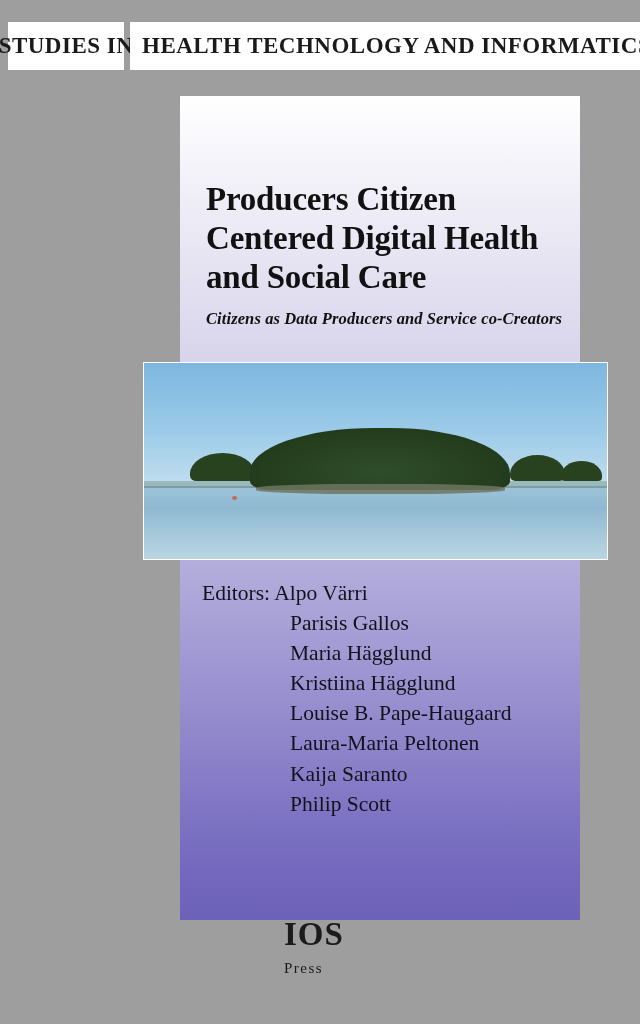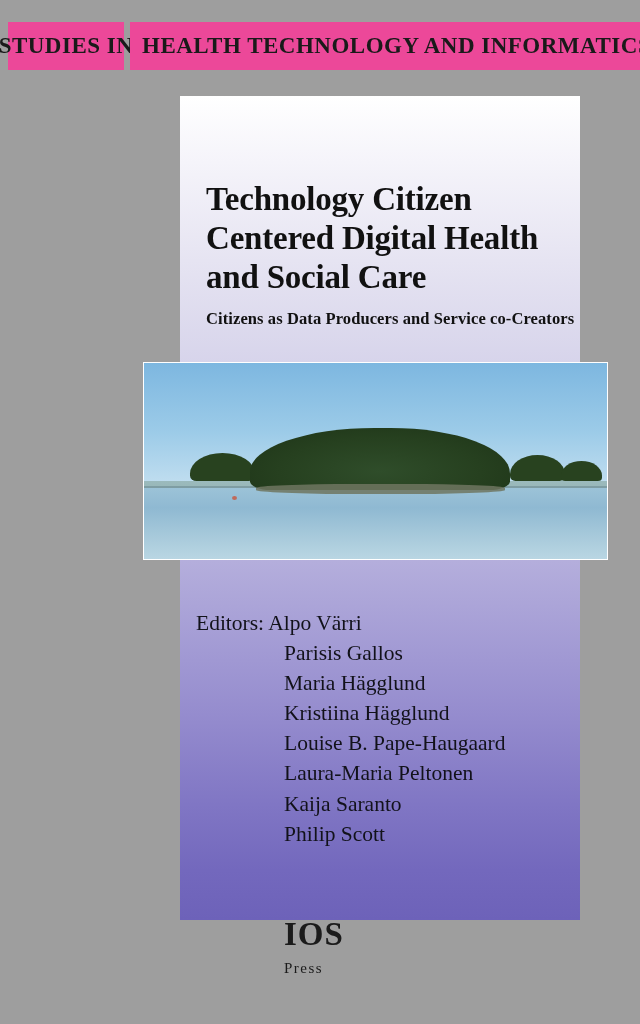--- a/index.html
+++ b/index.html
@@ -20,21 +20,21 @@
     position: absolute;
     top: 22px;
     left: 8px;
     width: 608px;
     height: 48px;
     display: flex;
     align-items: stretch;
     gap: 6px;
   }
   .series-box {
-    background: #ec4899;
+    background: #ffffff;
     display: flex;
     align-items: center;
     justify-content: center;
     padding: 0 12px;
     box-sizing: border-box;
     text-align: right;
   }
   .series-box-1 { width: 116px; }
   .series-box-2 { flex: 1; }
   .series-text {
@@ -77,20 +77,21 @@
     font-family: "Liberation Serif", serif;
     font-weight: bold;
     font-size: 33px;
     line-height: 1.18;
     color: #111111;
     margin: 0;
     letter-spacing: -0.2px;
   }
   .book-subtitle {
     font-family: "Liberation Serif", serif;
+    font-style: italic;
     font-weight: bold;
     font-size: 16.5px;
     color: #111111;
     margin: 12px 0 0 0;
     letter-spacing: 0.1px;
   }
 
   
   .cover-photo {
     position: absolute;
@@ -163,24 +164,23 @@
     top: 68%;
     width: 5px;
     height: 4px;
     background: #c06a5a;
     border-radius: 50%;
   }
 
   
   .editors {
     position: absolute;
-    left: 196px;
+    left: 202px;
     top: 578px;
     width: 380px;
-    margin-top: 30px;
   }
   .editors-line {
     font-family: "Liberation Serif", serif;
     font-size: 21.5px;
     color: #12121a;
     line-height: 1.4;
     white-space: nowrap;
   }
   .editors-label { }
   .editors-indent { padding-left: 88px; }
@@ -218,21 +218,21 @@
   <div class="series-box series-box-2">
     <span class="series-text">Health Technology and Informatics</span>
   </div>
 
 </div>
 
 <div class="cover-panel"></div>
 
 <div class="title-block">
   <h1 class="book-title">
-    <span>Technology Citizen</span><br>
+    <span>Producers Citizen</span><br>
     <span>Centered Digital Health</span><br>
     <span>and Social Care</span>
   </h1>
   <p class="book-subtitle">Citizens as Data Producers and Service co-Creators</p>
 </div>
 
 <div class="cover-photo">
   <div class="sky"></div>
   <div class="far-shore"></div>
   <div class="water"></div>

